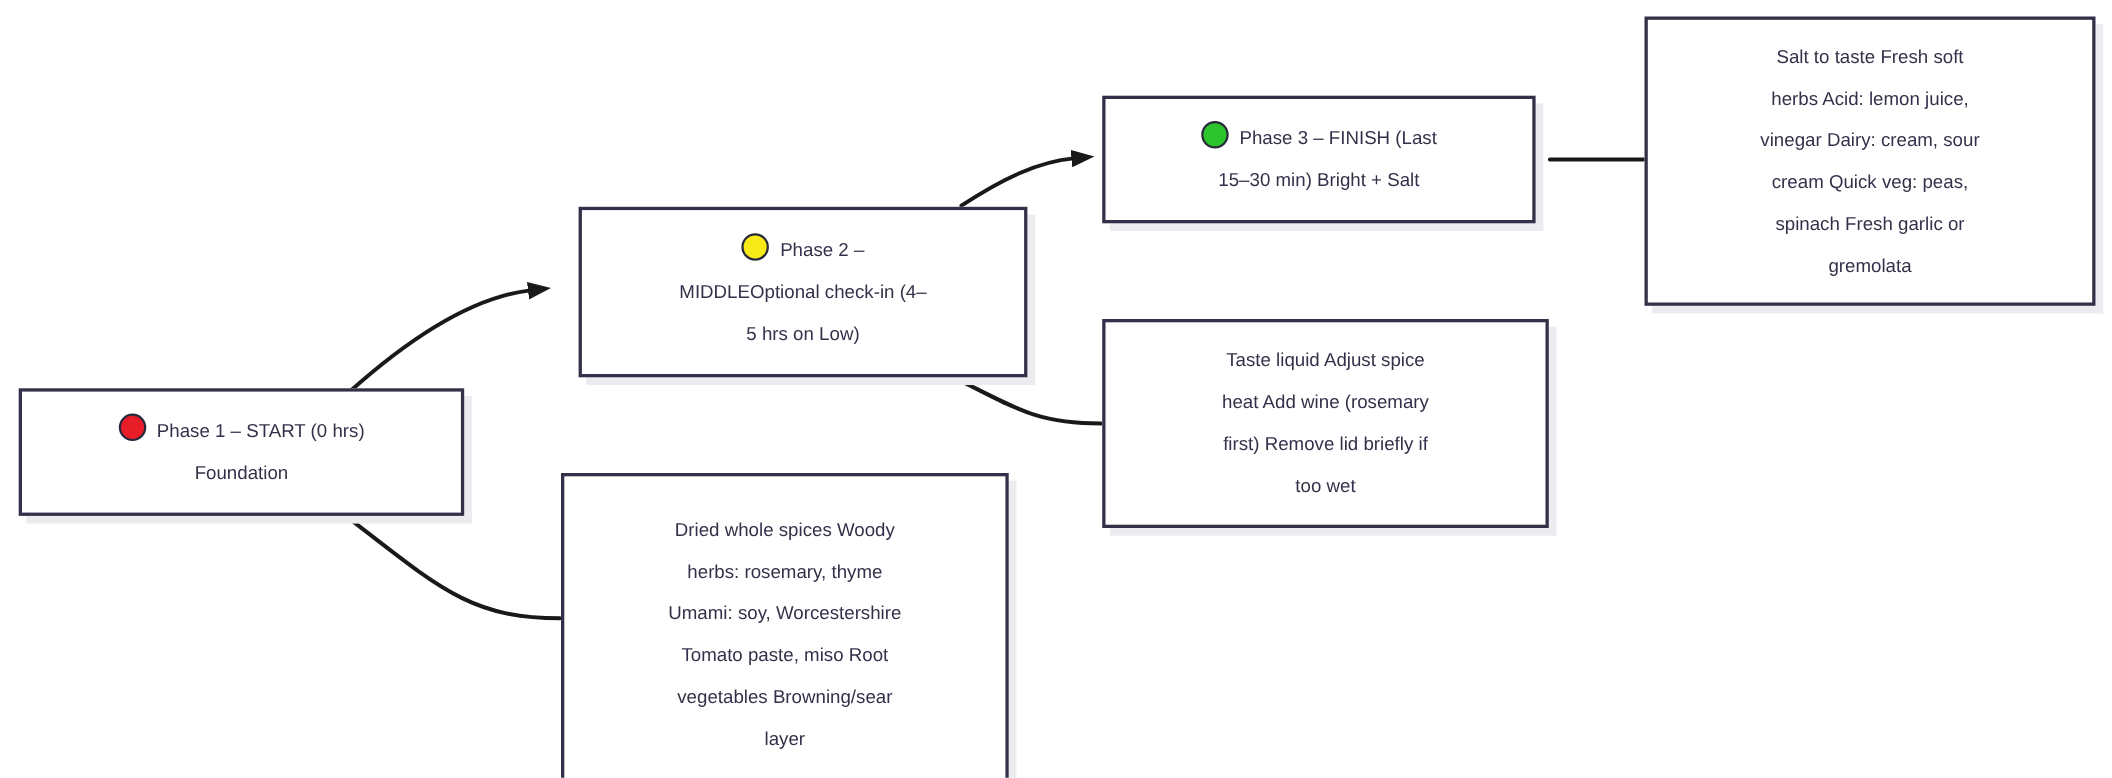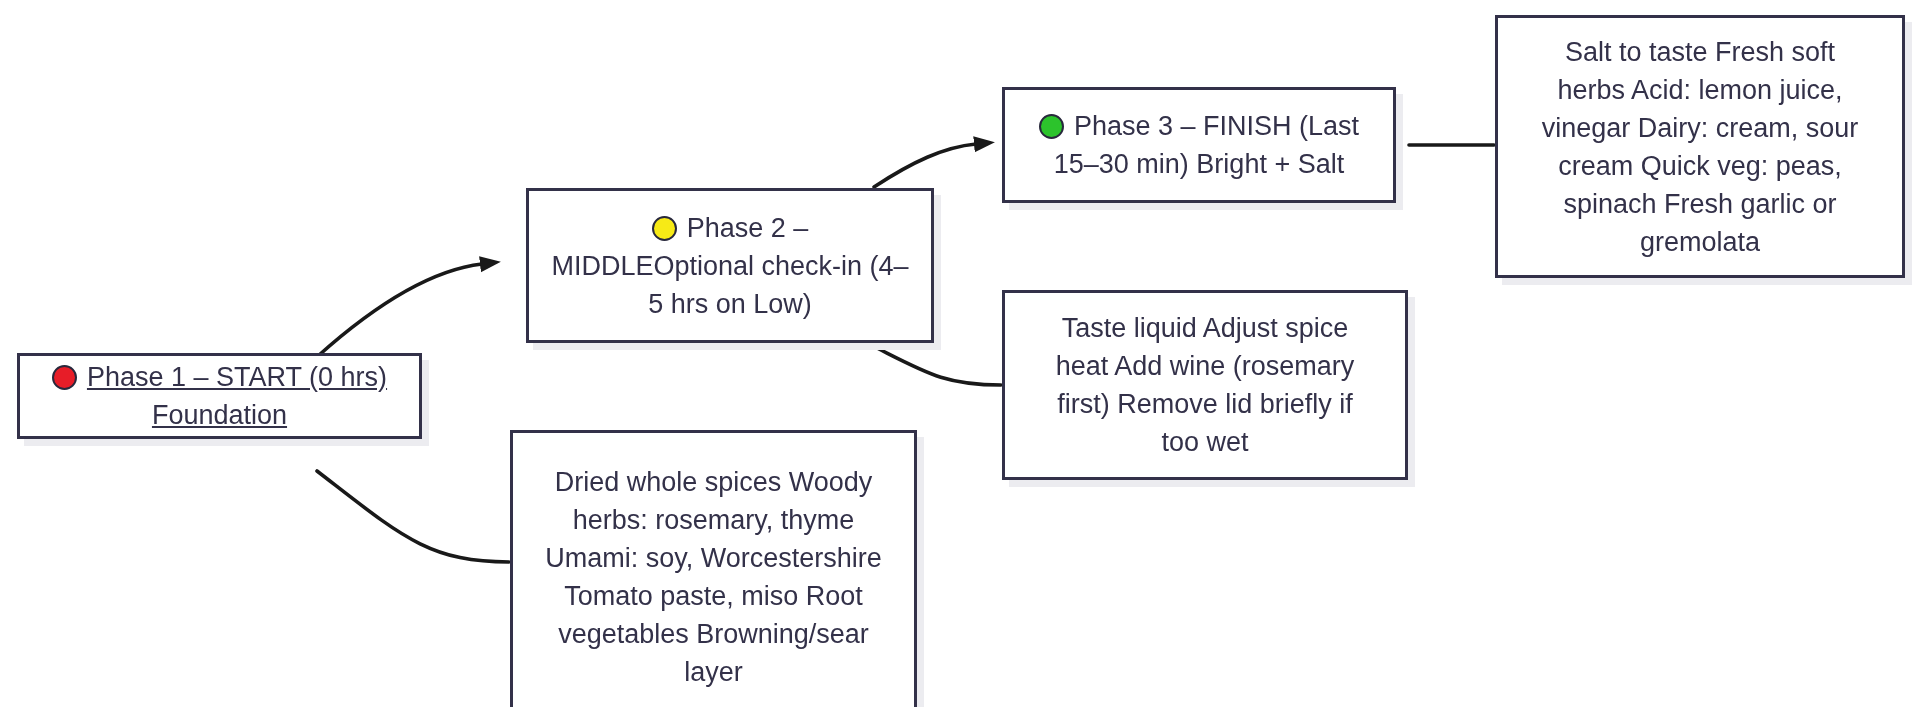--- a/index.html
+++ b/index.html
@@ -33,38 +33,38 @@
     position: absolute;
     box-sizing: border-box;
     background: #ffffff;
     border: 3px solid #333149;
     box-shadow: 7px 7px 0 0 #ececf0;
     display: flex;
     align-items: center;
     justify-content: center;
     z-index: 2;
     color: #333149;
-    font-size: 27px;
+    font-size: 17px;
     line-height: 38px;
     text-align: center;
   }
   .node-label { padding: 0 14px; }
   .node-text { white-space: pre-line; }
   .dot {
     display: inline-block;
     width: 25px;
     height: 25px;
     border-radius: 50%;
     border: 2.5px solid #28283c;
     box-sizing: border-box;
     vertical-align: -4px;
     margin-right: 10px;
   }
   
-  .n-phase1 { left: 17px;   top: 353px; width: 405px; height: 86px; text-decoration: underline; }
+  .n-phase1 { left: 17px;   top: 353px; width: 405px; height: 116px; }
   .n-phase2 { left: 526px;  top: 188px; width: 408px; height: 155px; }
   .n-phase3 { left: 1002px; top: 87px;  width: 394px; height: 116px; }
   .n-d1     { left: 510px;  top: 430px; width: 407px; height: 294px; }
   .n-d2     { left: 1002px; top: 290px; width: 406px; height: 190px; }
   .n-d3     { left: 1495px; top: 15px;  width: 410px; height: 263px; }
 </style>
 </head>
 <body>
 
 <div class="canvas">

